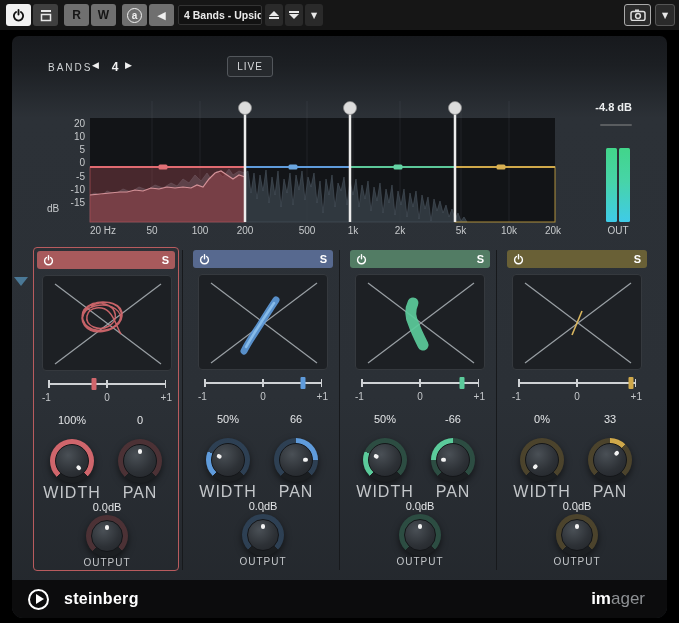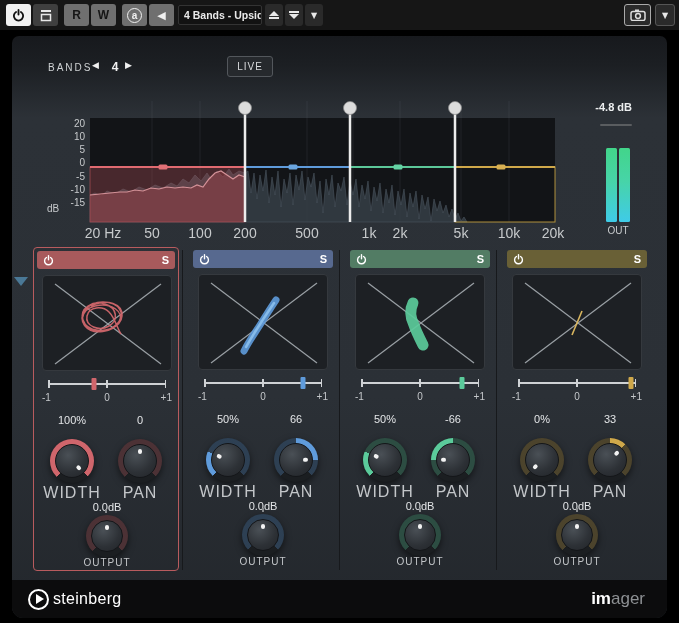--- a/index.html
+++ b/index.html
@@ -35,25 +35,25 @@
   #band-count { position:absolute; left:95px; top:24px; font-size:12px; font-weight:bold; color:#f2f2f2; width:16px; text-align:center; }
   #live-btn { position:absolute; left:215px; top:20px; width:46px; height:21px; background:#26292d;
               border:1px solid #53575c; border-radius:3px; color:#d8dadc; font-size:10px; letter-spacing:1px;
               display:flex; align-items:center; justify-content:center; }
 
   
   #spectrum { position:absolute; left:23px; top:59px; width:613px; height:148px; }
   #db-col { position:absolute; left:8px; top:23px; width:42px; height:90px; display:flex; flex-direction:column;
             justify-content:space-between; align-items:flex-end; font-size:10px; color:#c7cacc; }
   #db-unit { position:absolute; left:12px; top:108px; font-size:10px; color:#c7cacc; }
-  #freq-row { position:absolute; left:0; top:130px; width:613px; height:14px; font-size:14px; color:#c7cacc; }
+  #freq-row { position:absolute; left:0; top:130px; width:613px; height:14px; font-size:10px; color:#c7cacc; }
   #freq-row span { position:absolute; transform:translateX(-50%); top:0; }
   #freq-row span:nth-child(1){left:68px;} #freq-row span:nth-child(2){left:117px;}
   #freq-row span:nth-child(3){left:165px;} #freq-row span:nth-child(4){left:210px;}
-  #freq-row span:nth-child(5){left:272px;} #freq-row span:nth-child(6){left:334px;}
+  #freq-row span:nth-child(5){left:272px;} #freq-row span:nth-child(6){left:318px;}
   #freq-row span:nth-child(7){left:365px;} #freq-row span:nth-child(8){left:426px;}
   #freq-row span:nth-child(9){left:474px;} #freq-row span:nth-child(10){left:518px;}
   #out-label { position:absolute; left:583px; top:130px; transform:translateX(-50%); font-size:10px; color:#c7cacc; }
   #out-readout { position:absolute; right:16px; top:6px; font-size:11px; font-weight:bold; color:#eceeef; }
   #out-slider { position:absolute; left:565px; top:29px; width:32px; height:2px; background:#5a5d60; border-radius:1px; }
   .meter-bar { position:absolute; top:53px; width:11px; height:74px; border-radius:1.5px;
                background:linear-gradient(#42d58a, #47d4a8 45%, #3fcbe8); }
   #meter-bar-l { left:571px; } #meter-bar-r { left:584px; }
 
   
@@ -93,21 +93,21 @@
                border-radius:50%; background:#f3f3f3; }
   .detent { position:absolute; left:50%; top:261px; width:1.5px; height:4px; margin-left:-0.75px; background:#8a8d90; }
 
   
   #footer { position:absolute; left:0; bottom:0; width:655px; height:38px; background:#0c0c0d;
             border-radius:0 0 11px 11px; display:flex; align-items:center; }
   #logo { width:21px; height:21px; border:2.5px solid #fff; border-radius:50%; margin-left:16px;
           display:flex; align-items:center; justify-content:center; }
   #logo .play { width:0; height:0; border-top:5px solid transparent; border-bottom:5px solid transparent;
                 border-left:8px solid #fff; margin-left:2px; }
-  #brand { color:#fff; font-size:16px; font-weight:normal; margin-left:4px; letter-spacing:.3px; }
+  #brand { color:#fff; font-size:16px; font-weight:bold; margin-left:15px; letter-spacing:.3px; }
   #product { position:absolute; right:22px; font-size:17px; }
   #product .b { color:#fff; font-weight:bold; } #product .r { color:#8d9093; }
 
   #expand-tri { position:absolute; left:14px; top:277px; width:0; height:0;
                 border-left:7px solid transparent; border-right:7px solid transparent;
                 border-top:9px solid #4a7896; }
 </style>
 </head>
 <body>
 

